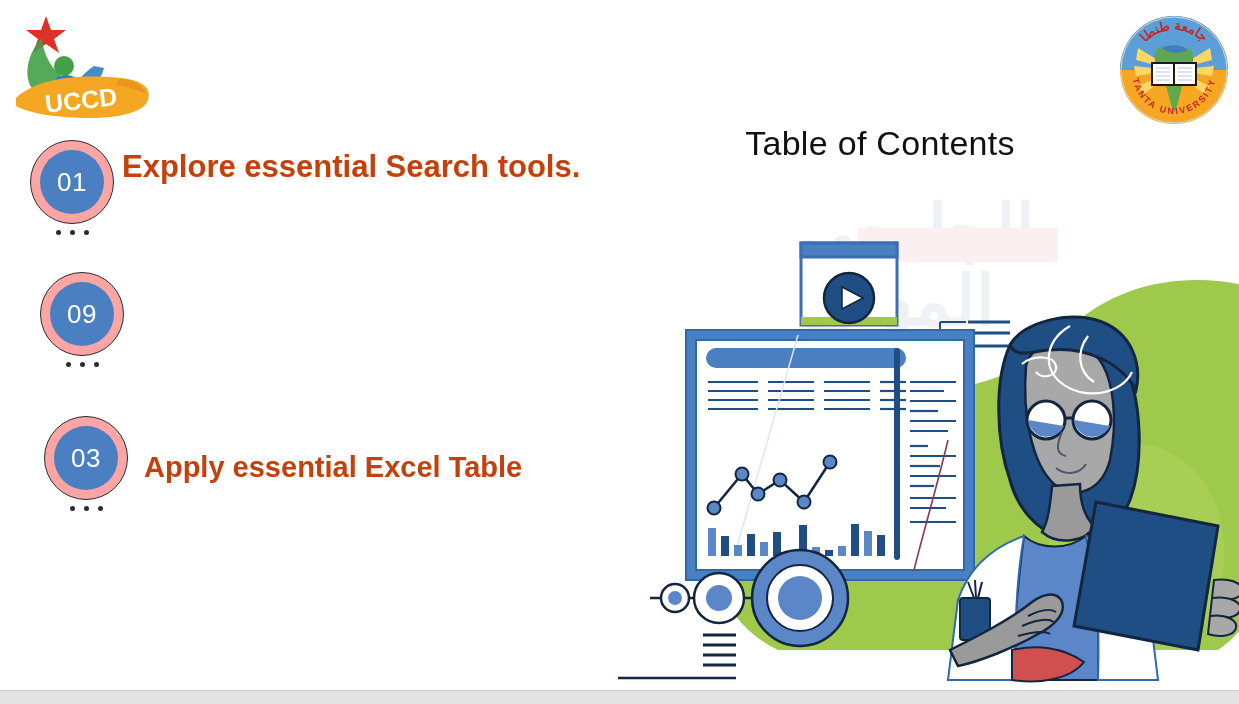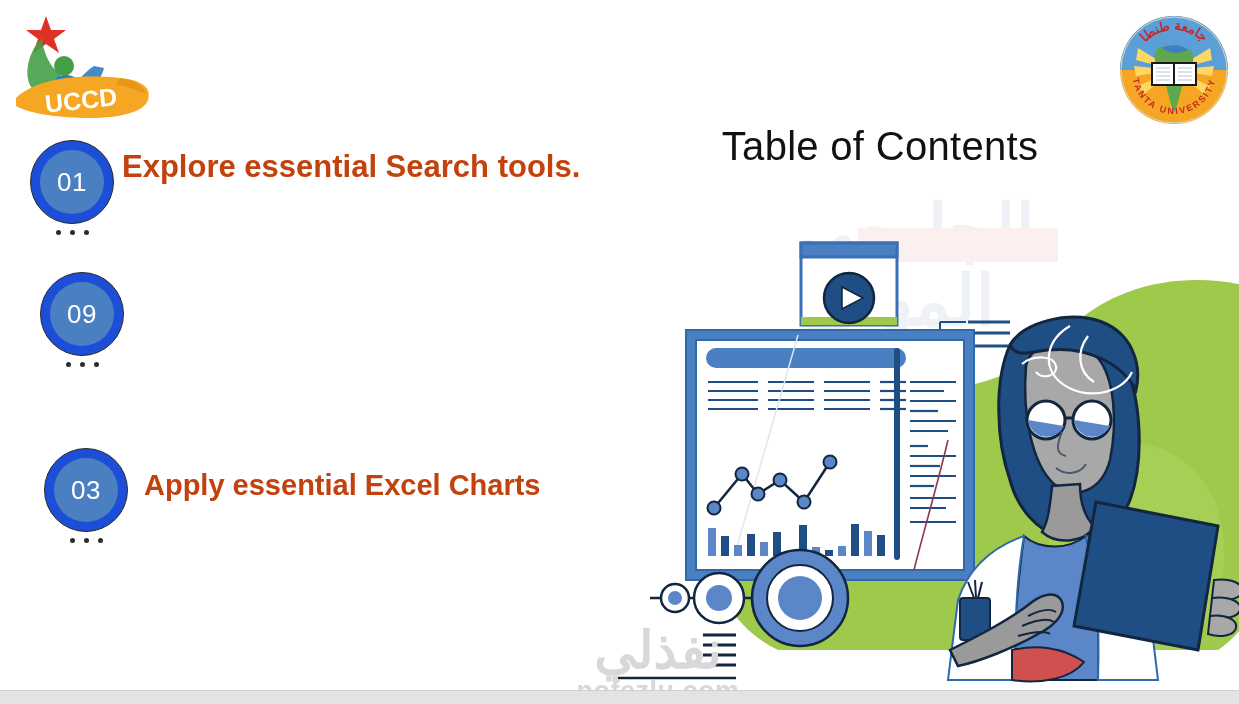--- a/index.html
+++ b/index.html
@@ -39,35 +39,35 @@
 
   
   .uccd { position:absolute; left:8px; top:8px; width:150px; height:118px; z-index:40; }
 
   
   .tanta { position:absolute; left:1118px; top:14px; width:112px; height:112px; z-index:40; }
 
   
   .toc-title {
     position:absolute; left:700px; top:124px; width:360px;
-    text-align:center; font-size:40px; color:#111111;
+    text-align:center; font-size:34px; color:#111111;
     font-weight:400; letter-spacing:0.3px; z-index:30;
   }
 
   
   .toc-list { position:absolute; left:0; top:0; width:700px; height:690px; z-index:20; }
   .toc-item { position:absolute; display:flex; align-items:flex-start; }
   .item-1 { left:30px; top:140px; }
   .item-2 { left:40px; top:272px; }
-  .item-3 { left:44px; top:448px; }
+  .item-3 { left:44px; top:416px;align-items:center; }
 
   .badge-col { position:relative; width:92px; flex:0 0 92px; }
   .badge-ring {
     position:relative; width:84px; height:84px; border-radius:50%;
-    border:1.6px solid #2b2b2b; background:#1d4ed8;
+    border:1.6px solid #2b2b2b; background:#fca5a5;
     display:flex; align-items:center; justify-content:center;
   }
   .badge-inner {
     width:64px; height:64px; border-radius:50%;
     background:#4a7fc1;
     display:flex; align-items:center; justify-content:center;
     color:#ffffff; font-size:26px; font-weight:400; letter-spacing:0.5px;
   }
   .badge-dots {
     position:absolute; left:0; top:90px; width:84px;
@@ -208,21 +208,21 @@
       <div class="badge-col">
         <div class="badge-ring">
           <div class="badge-inner">03</div>
         </div>
         <div class="badge-dots">
             <i></i>
             <i></i>
             <i></i>
           </div>
       </div>
-      <div class="toc-text">Apply essential Excel Charts</div>
+      <div class="toc-text">Apply essential Excel Table</div>
     </div>
 
   </div>
 
   <div class="illus">
     <svg viewBox="0 0 621 540" width="621" height="540">
 
       <rect x="240" y="78" width="200" height="34" fill="#fbf0ef"></rect>
 
       <path d="M700 170 C 640 120, 520 110, 450 180 C 400 232, 330 250, 270 232
@@ -407,20 +407,16 @@
         <g fill="#a8a8a8" stroke="#12263f" stroke-width="2">
           <path d="M596 430 C 614 428, 626 434, 624 442 C 622 450, 606 452, 594 448 Z"></path>
           <path d="M594 448 C 612 446, 624 452, 622 460 C 620 468, 604 470, 592 466 Z"></path>
           <path d="M592 466 C 608 464, 620 470, 618 478 C 616 486, 602 488, 590 484 Z"></path>
         </g>
       </g>
 
     </svg>
   </div>
 
-  <div class="nofezlu">
-    <div class="ar">نفذلي</div>
-    <div class="dom">nofezlu.com</div>
-  </div>
 
 </div>
 
 <div class="slide-bottom-bar"></div>
 
 </body></html>

